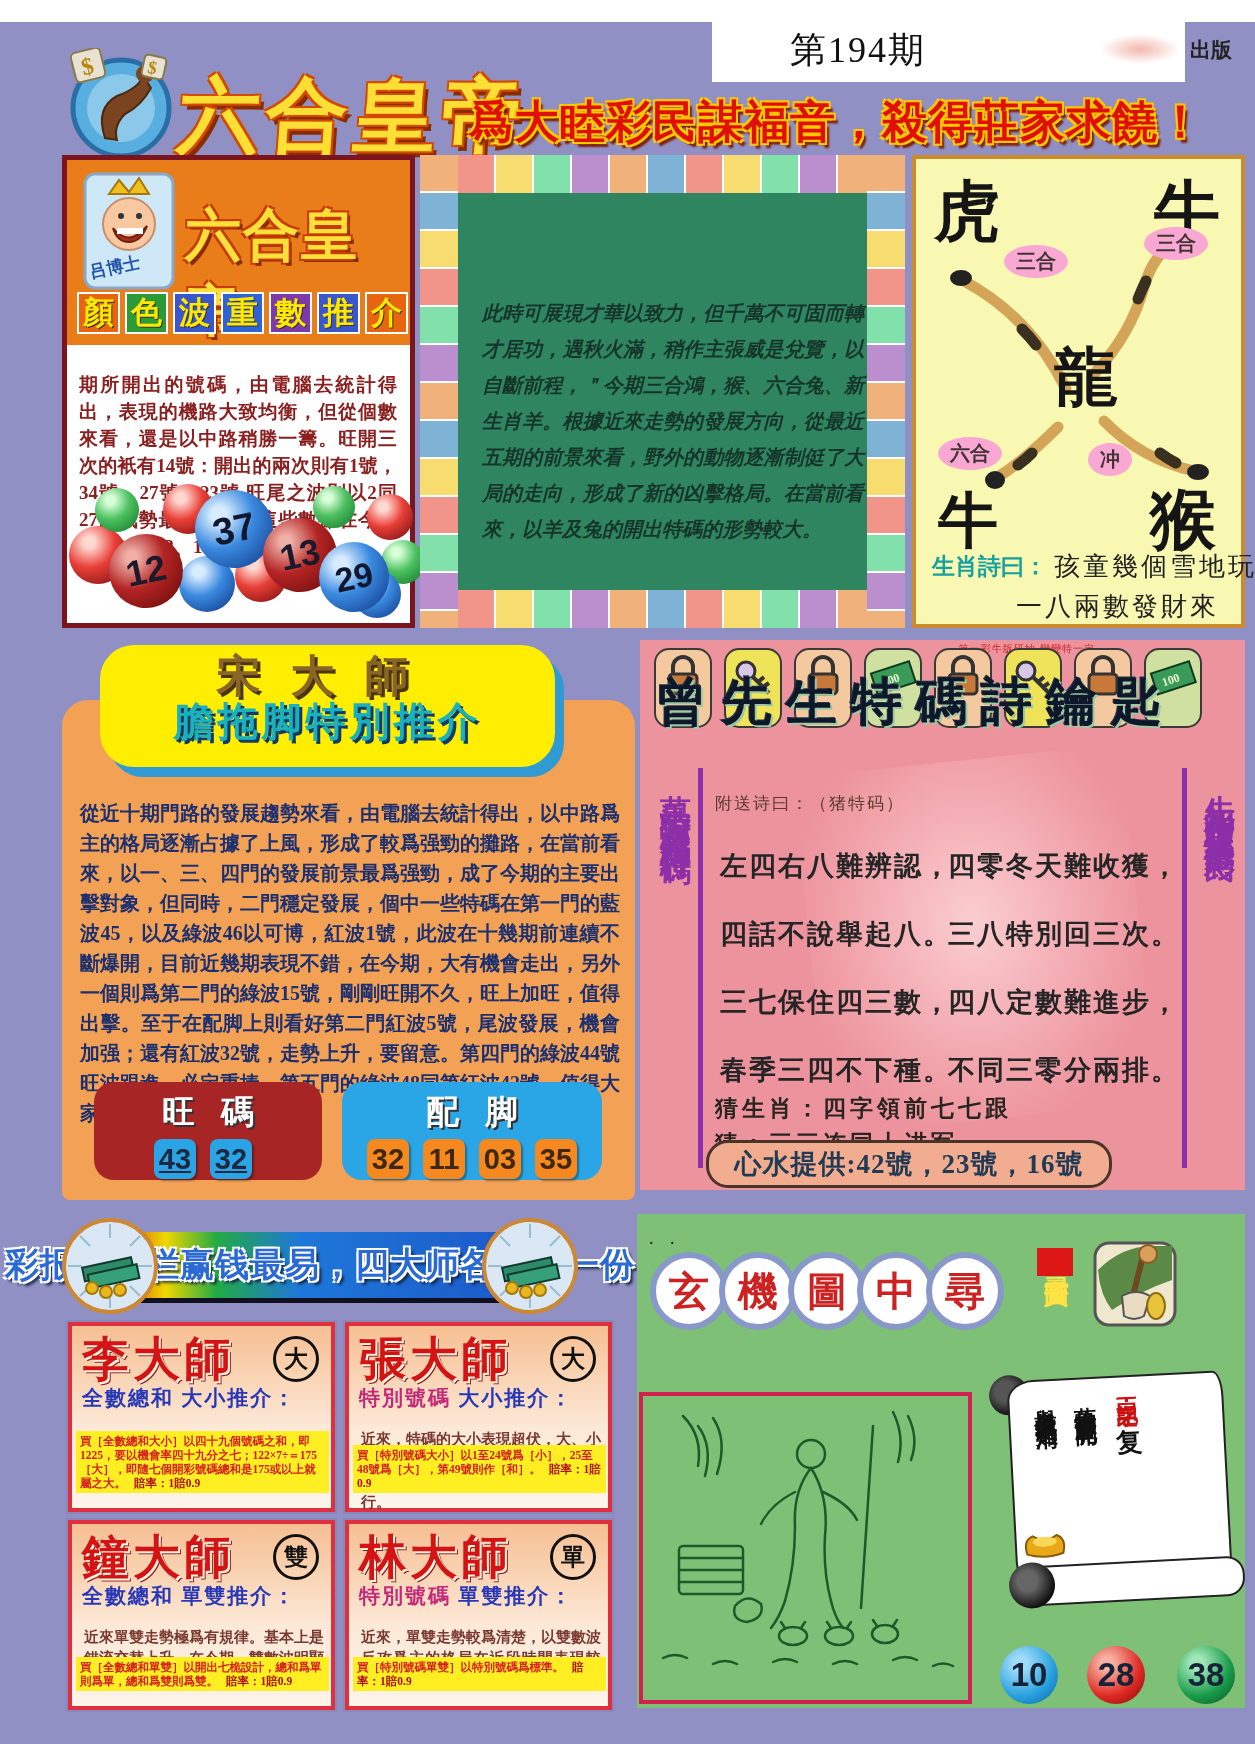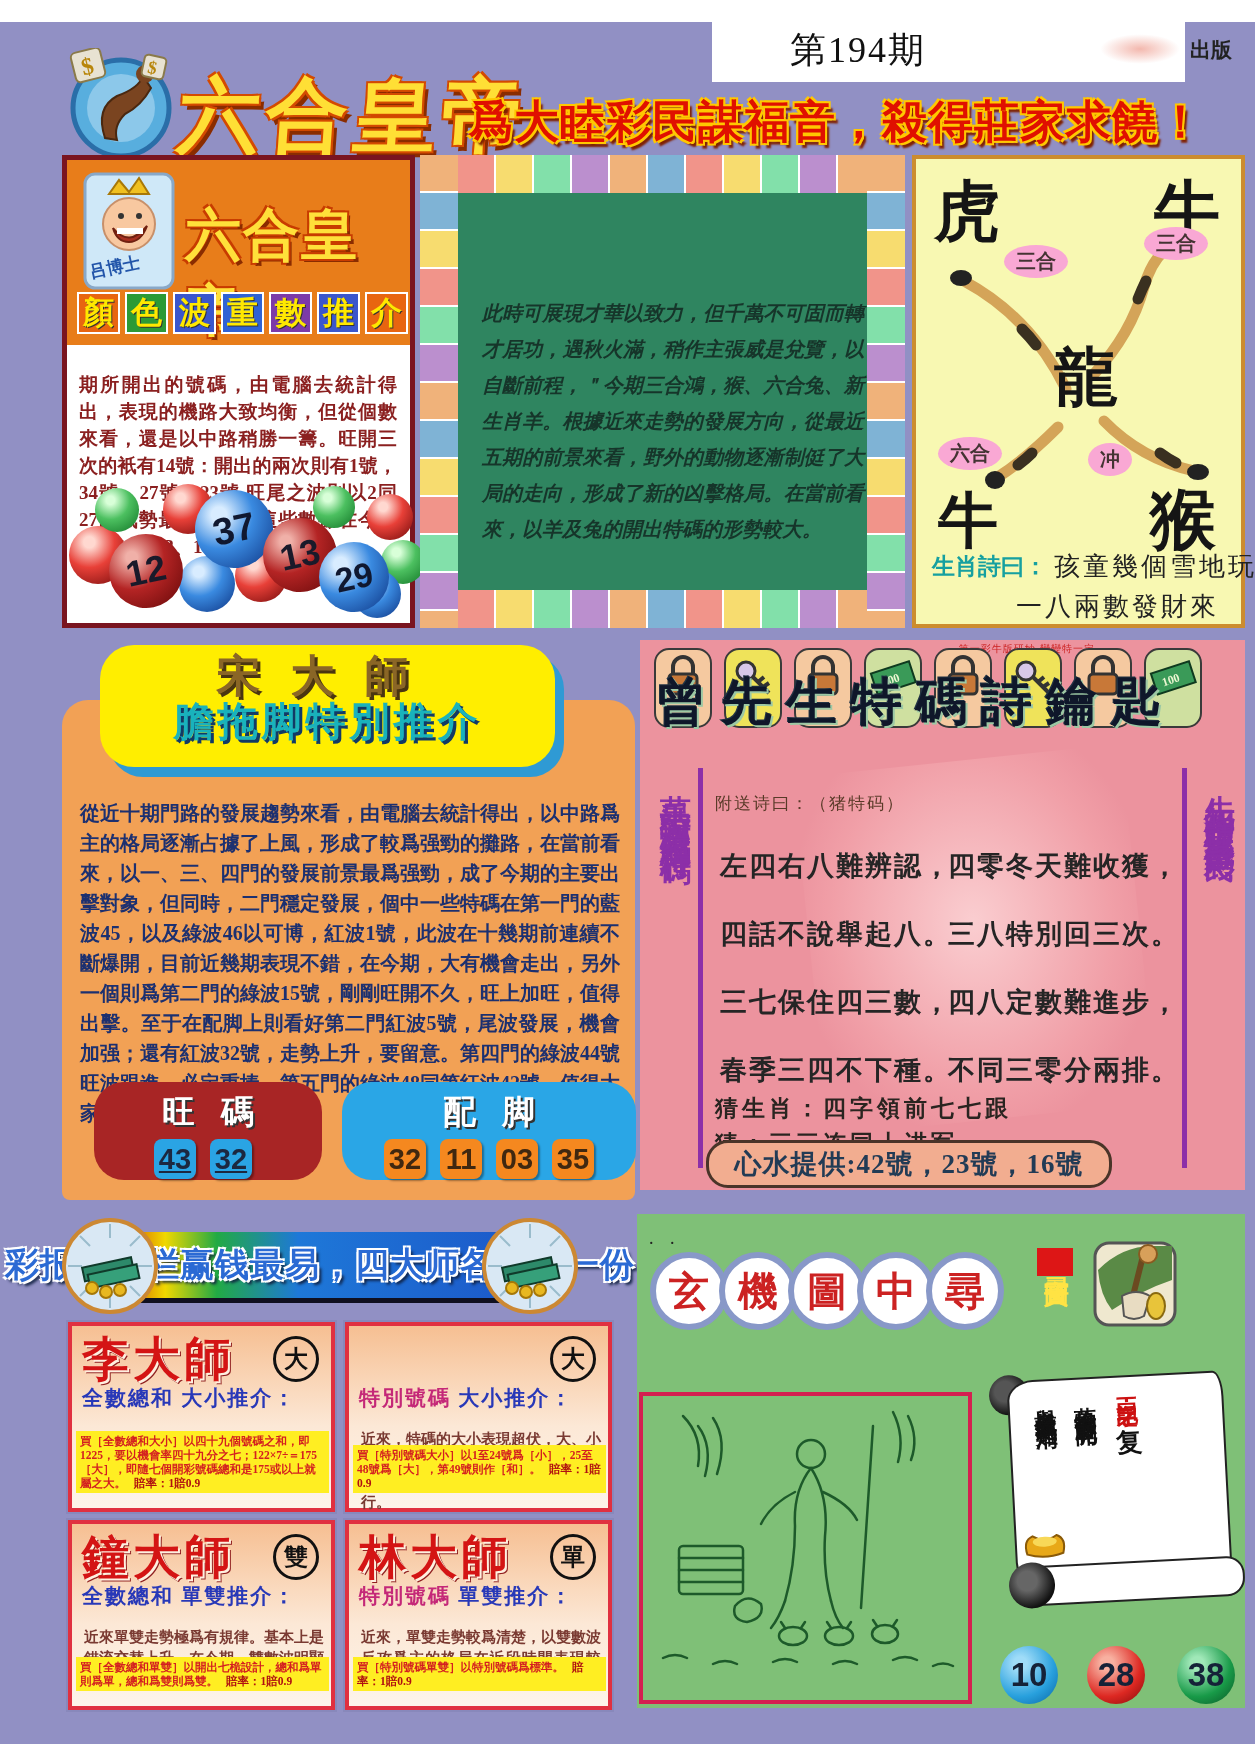--- a/index.html
+++ b/index.html
@@ -72,21 +72,21 @@
   
   .panel-d{left:62px;top:700px;width:573px;height:500px;background:#f2a155;border-radius:26px 26px 8px 8px;}
   .pd-header{left:100px;top:645px;width:455px;height:122px;background:#ffee00;border-radius:34px;
       box-shadow:9px 10px 0 #2f9ad4;text-align:center;}
   .pd-title{margin-top:2px;font-size:44px;font-weight:bold;color:#8a6626;letter-spacing:30px;
       font-family:"Liberation Sans",sans-serif;text-shadow:3px 3px 0 #4a3510;}
   .pd-sub{margin-top:-12px;font-size:40px;font-weight:bold;color:#19b2bc;letter-spacing:4px;
       font-family:"Liberation Sans",sans-serif;text-shadow:3px 3px 0 #123a66;}
   .pd-body{position:absolute;left:18px;top:78px;width:540px;font-size:20px;line-height:30px;
       font-weight:bold;color:#1c3070;text-align:justify;}
-  .badge{position:absolute;border-radius:30px;color:#fff;font-weight:bold;
+  .badge{position:absolute;border-radius:20px;color:#fff;font-weight:bold;
       font-family:"Liberation Sans",sans-serif;}
   .badge-label{text-align:center;font-size:33px;letter-spacing:26px;text-indent:26px;
       text-shadow:2px 2px 0 #333;margin-top:8px;}
   .chips{display:flex;gap:14px;justify-content:center;margin-top:4px;}
   .chip{width:42px;height:40px;border-radius:8px;display:flex;align-items:center;justify-content:center;
       font-size:29px;font-weight:bold;color:#1c2840;box-shadow:2px 2px 2px rgba(0,0,0,.35);}
   .chip-blue{background:#2aa4e4;text-decoration:underline;} .chip-orange{background:#f5881f;color:#402810;}
   
   .panel-e{left:640px;top:640px;width:605px;height:550px;background:#ec939e;}
   .pe-note{position:absolute;right:150px;top:2px;font-size:10px;color:#c22;letter-spacing:1px;}
@@ -272,21 +272,21 @@
 
 <div class="abs panel-d">
   <p class="pd-body">從近十期門路的發展趨勢來看，由電腦去統計得出，以中路爲主的格局逐漸占據了上風，形成了較爲强勁的攤路，在當前看來，以一、三、四門的發展前景最爲强勁，成了今期的主要出擊對象，但同時，二門穩定發展，個中一些特碼在第一門的藍波45，以及綠波46以可博，紅波1號，此波在十幾期前連續不斷爆開，目前近幾期表現不錯，在今期，大有機會走出，另外一個則爲第二門的綠波15號，剛剛旺開不久，旺上加旺，值得出擊。至于在配脚上則看好第二門紅波5號，尾波發展，機會加强；還有紅波32號，走勢上升，要留意。第四門的綠波44號旺波跟進，必定重捧，第五門的綠波48同第紅波42號，值得大家一試。</p>
   <div class="badge" style="left:32px;top:382px;width:228px;height:98px;background:#a82525;">
     <div class="badge-label">旺碼</div>
     <div class="chips" style="margin-left:60px;justify-content:flex-start;">
       <div class="chip chip-blue">43</div>
       <div class="chip chip-blue">32</div>
     </div>
   </div>
-  <div class="badge" style="left:280px;top:382px;width:294px;height:98px;background:#2aa6e6;">
+  <div class="badge" style="left:280px;top:382px;width:260px;height:98px;background:#2aa6e6;">
     <div class="badge-label">配脚</div>
     <div class="chips">
       <div class="chip chip-orange">32</div>
       <div class="chip chip-orange">11</div>
       <div class="chip chip-orange">03</div>
       <div class="chip chip-orange">35</div>
     </div>
   </div>
 </div>
 <div class="abs pd-header">
@@ -401,20 +401,21 @@
 </svg>
 
 <div class="master" style="left:68px;top:1322px;">
   <div class="m-title">李大師</div>
   <div class="m-circle">大</div>
   <div class="m-sub"><span class="s1">全數總和</span> <span class="s2">大小推介：</span></div>
   <p class="m-body">從當前旺開從當前發展的走勢來看，中路控制住了局面的發展，但大路處在上升之際，可以博定大。</p>
   <p class="m-footer"><span>買［全數總和大小］以四十九個號碼之和，即1225，要以機會率四十九分之七；122×7÷＝175［大］，即隨七個開彩號碼總和是175或以上就屬之大。</span><span class="odds">賠率：1賠0.9</span></p>
 </div>
 <div class="master" style="left:345px;top:1322px;">
+  <div class="m-title">張大師</div>
   <div class="m-circle">大</div>
   <div class="m-sub"><span class="s1 alt">特別號碼</span> <span class="s2">大小推介：</span></div>
   <p class="m-body">近來，特碼的大小表現超伏，大、小來回走動，不易捕捉。但在今期看來，開大占據上風，大家可以依定而行。</p>
   <p class="m-footer"><span>買［特別號碼大小］以1至24號爲［小］，25至48號爲［大］，第49號則作［和］。</span><span class="odds">賠率：1賠0.9</span></p>
 </div>
 <div class="master" style="left:68px;top:1520px;">
   <div class="m-title">鐘大師</div>
   <div class="m-circle">雙</div>
   <div class="m-sub"><span class="s1">全數總和</span> <span class="s2">單雙推介：</span></div>
   <p class="m-body">近來單雙走勢極爲有規律。基本上是錯流交替上升，在今期，雙數波明顯呈上升之勢，必定是開雙數的局面。</p>

